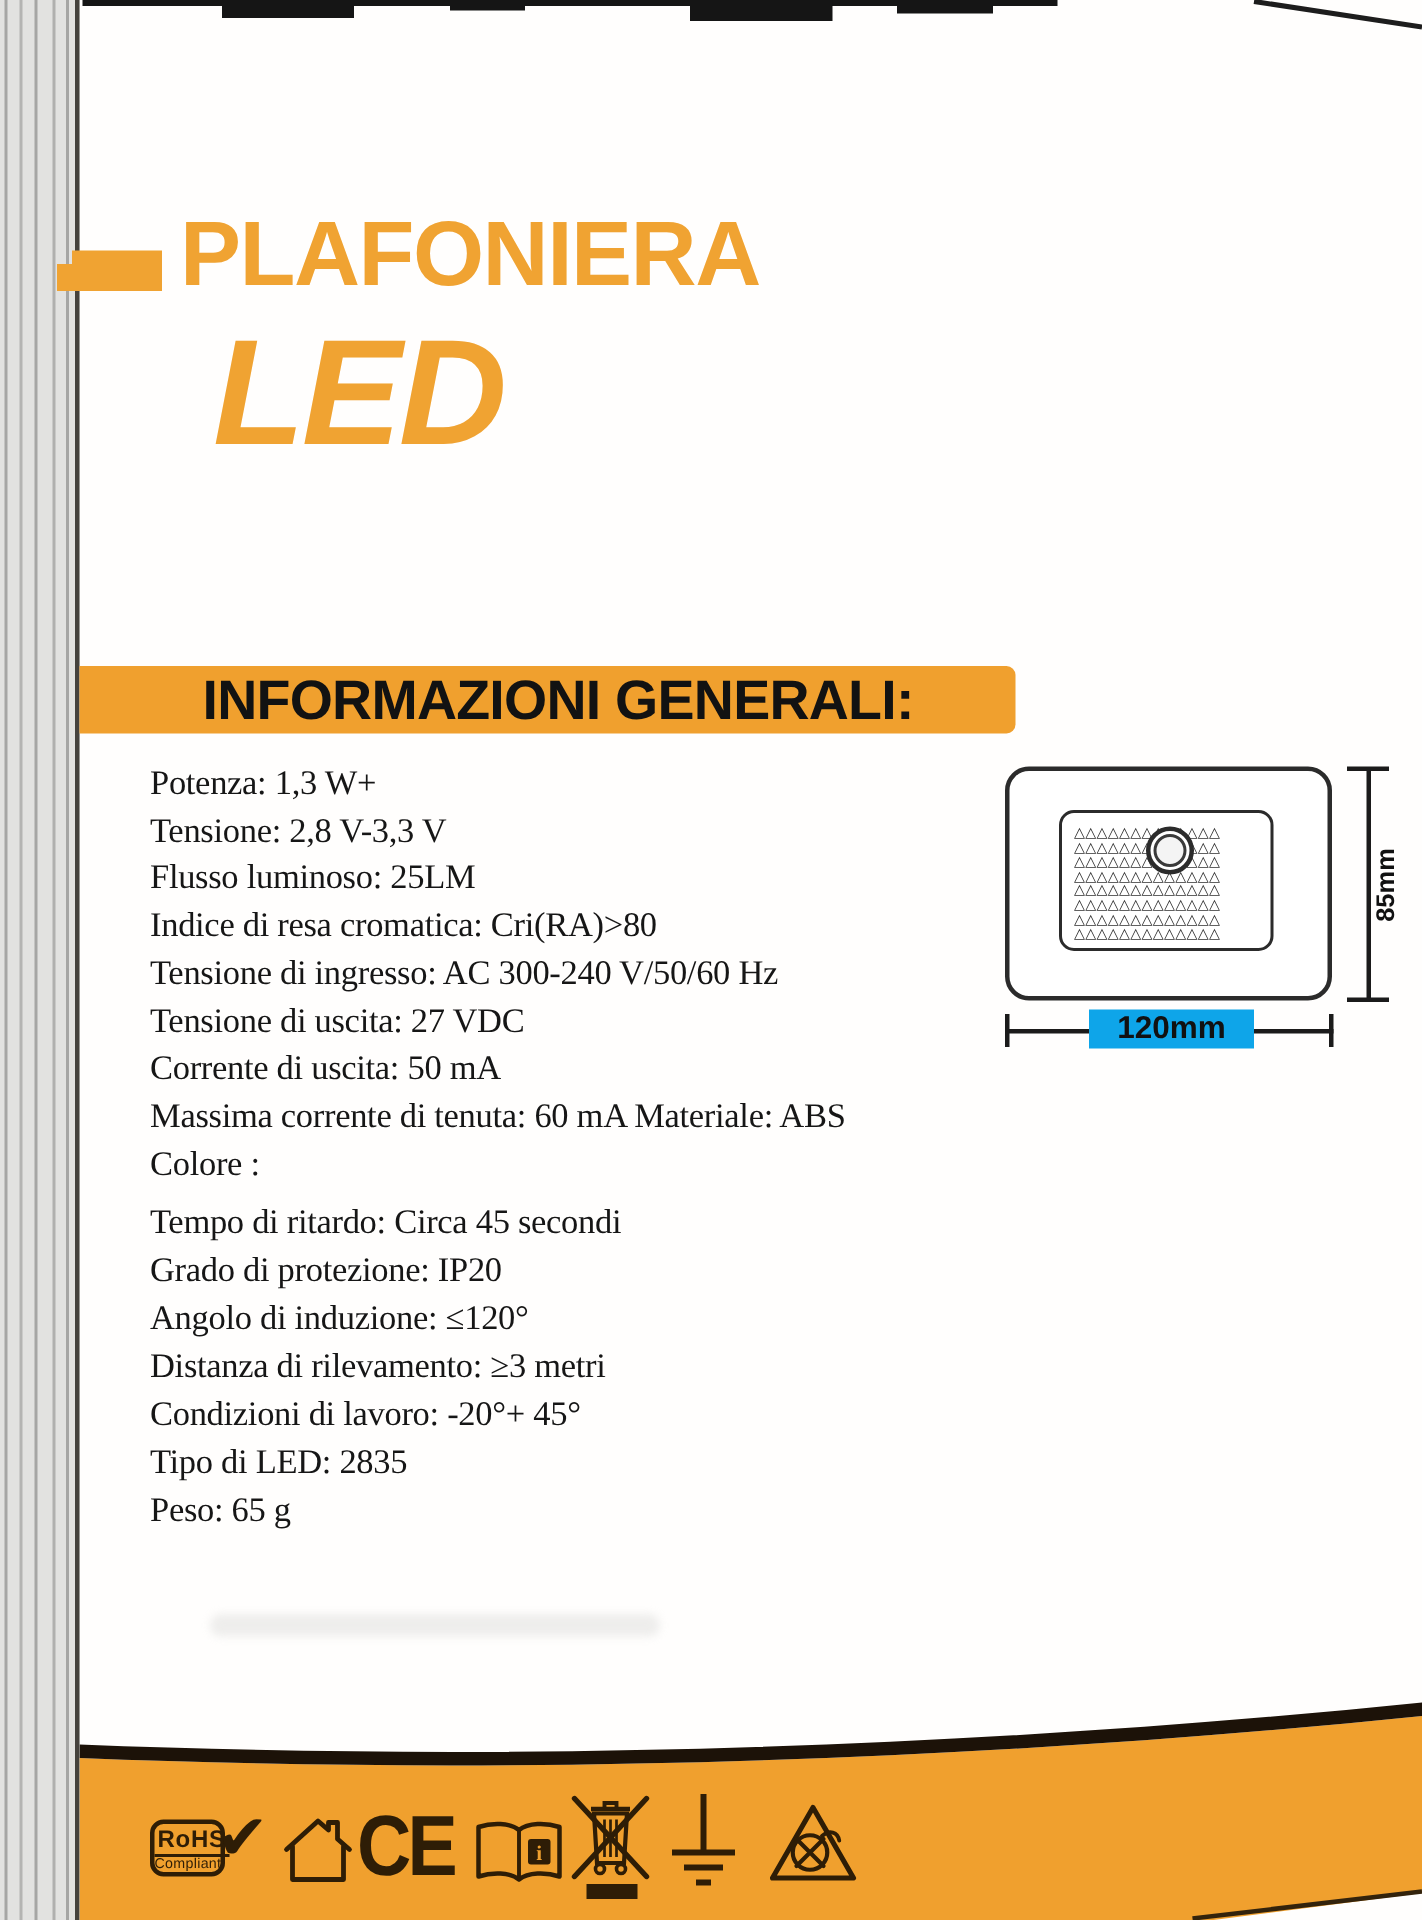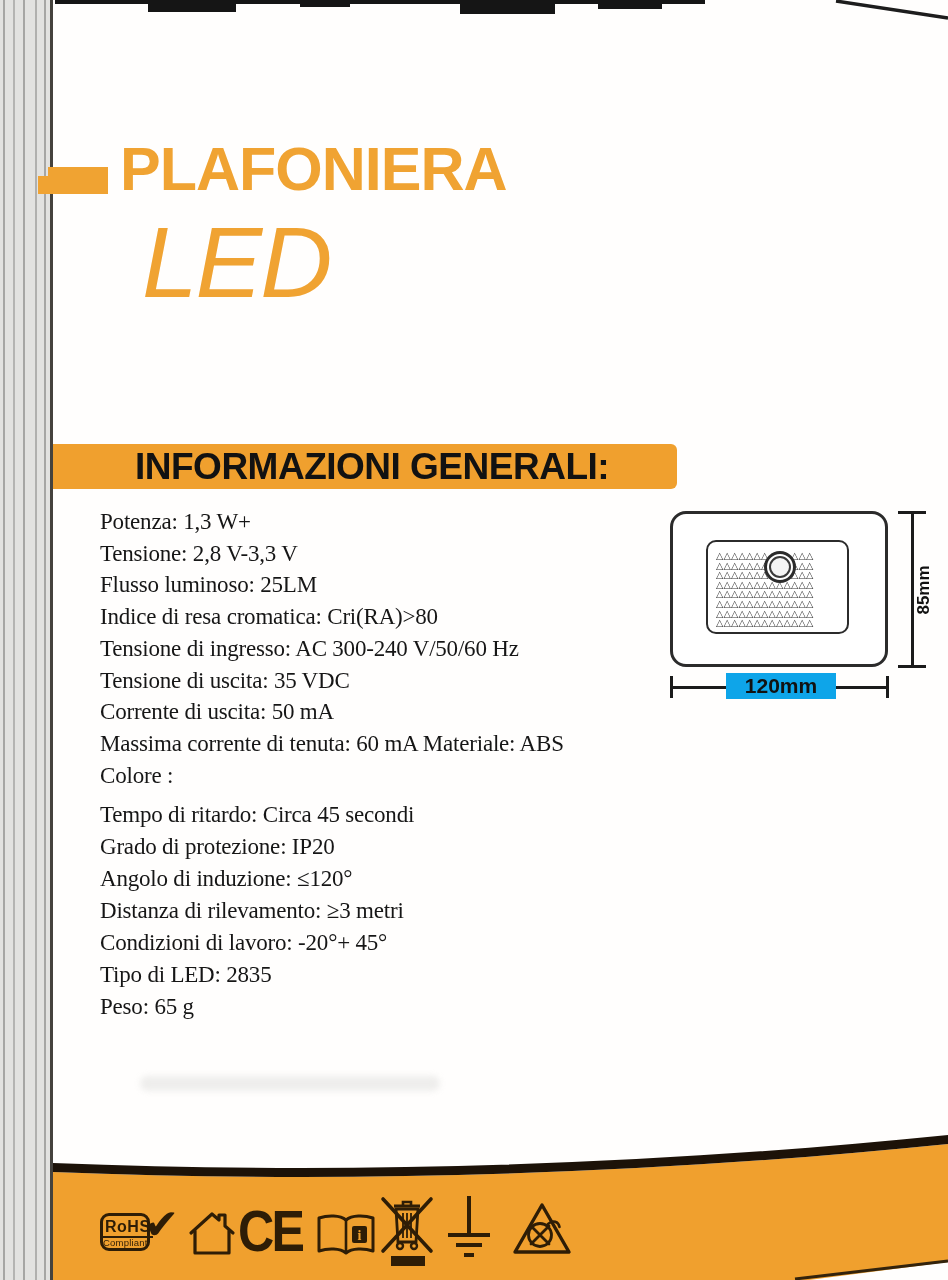--- a/index.html
+++ b/index.html
@@ -21,21 +21,21 @@
   .topband{position:absolute;background:#151515;}
   .topright-svg{position:absolute;left:828px;top:0;width:120px;height:22px;}
   
   .bullet-thin{position:absolute;left:48px;top:167px;width:60px;height:9px;background:var(--accent,#F0A332);}
   .bullet-thick{position:absolute;left:38px;top:176px;width:70px;height:18px;background:var(--accent,#F0A332);z-index:3;}
   .title1{
     position:absolute;left:120px;top:139px;font-size:61px;font-weight:bold;
     letter-spacing:-1px;color:var(--accent,#F0A332);line-height:1;
   }
   .title2{
-    position:absolute;left:142px;top:212px;font-size:100px;font-weight:normal;font-style:italic;
+    position:absolute;left:142px;top:212px;font-size:100px;font-weight:bold;font-style:italic;
     color:var(--accent,#F0A332);line-height:1;letter-spacing:-2px;
   }
   
   .banner{
     position:absolute;left:53px;top:444px;width:624px;height:45px;
     background:var(--band,#F0A02E);border-radius:0 6px 6px 0;
     font-size:37px;font-weight:bold;color:#121212;line-height:46px;
     padding-left:82px;box-sizing:border-box;letter-spacing:-0.5px;white-space:nowrap;
   }
   
@@ -116,21 +116,21 @@
   <div class="title2">LED</div>
 
   <div class="banner">INFORMAZIONI GENERALI:</div>
 
   <div class="specs g1">
     <div class="line">Potenza: 1,3 W+</div>
     <div class="line">Tensione: 2,8 V-3,3 V</div>
     <div class="line">Flusso luminoso: 25LM</div>
     <div class="line">Indice di resa cromatica: Cri(RA)&gt;80</div>
     <div class="line">Tensione di ingresso: AC 300-240 V/50/60 Hz</div>
-    <div class="line">Tensione di uscita: 35 VDC</div>
+    <div class="line">Tensione di uscita: 27 VDC</div>
     <div class="line">Corrente di uscita: 50 mA</div>
     <div class="line">Massima corrente di tenuta: 60 mA Materiale: ABS</div>
     <div class="line">Colore :</div>
   </div>
 
   <div class="specs g2">
     <div class="line">Tempo di ritardo: Circa 45 secondi</div>
     <div class="line">Grado di protezione: IP20</div>
     <div class="line">Angolo di induzione: ≤120°</div>
     <div class="line">Distanza di rilevamento: ≥3 metri</div>

